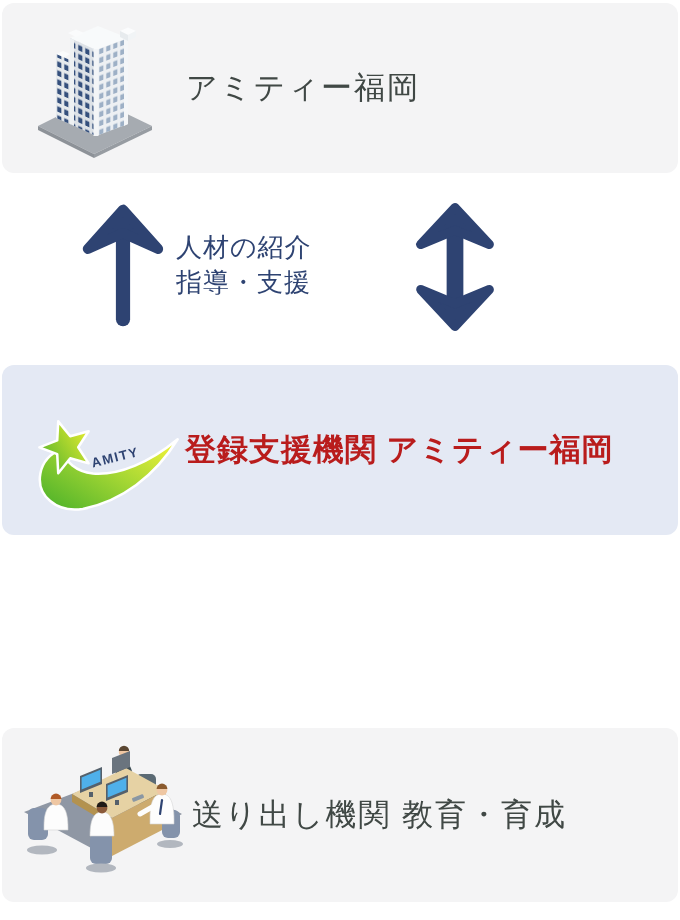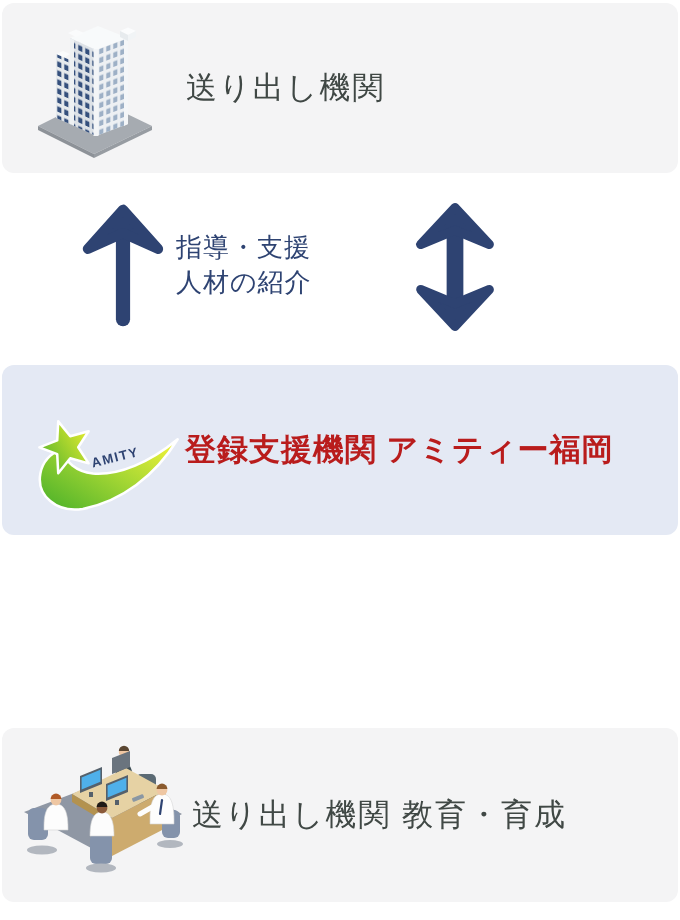--- a/index.html
+++ b/index.html
@@ -85,33 +85,33 @@
 
         <polygon points="28,34 35,31 42,34 35,38" fill="#fafbfc"></polygon>
         <polygon points="28,34 42,40 42,104 28,98" fill="#e6eaed"></polygon>
         <g clip-path="url(#cfT)">
             <g transform="skewY(23.2)">
           <rect x="28" y="-30" width="14" height="170" fill="url(#winA)"></rect>
         </g>
           </g>
       </svg>
     </div>
-    <div class="card-title">送り出し機関</div>
+    <div class="card-title">アミティー福岡</div>
   </section>
 
   <div class="flow" id="flow-upper">
     <div class="arrow" style="left:77px;top:16px;">
       <svg width="92" height="150" viewBox="0 0 110 150">
         <line x1="55" y1="45" x2="55" y2="141" stroke="#2e4372" stroke-width="17" stroke-linecap="round"></line>
         <path d="M55 10 L97 57 L55 38 L13 57 Z" fill="#2e4372" stroke="#2e4372" stroke-width="12" stroke-linejoin="round"></path>
       </svg>
     </div>
     <div class="flow-label" style="left:176px;top:57px;">
+      <div>人材の紹介</div>
       <div>指導・支援</div>
-      <div>人材の紹介</div>
     </div>
     <div class="arrow" style="left:409px;top:16px;">
       <svg width="92" height="156" viewBox="0 0 110 160">
         <line x1="55" y1="40" x2="55" y2="120" stroke="#2e4372" stroke-width="20"></line>
         <path d="M55 9 L96 53 L55 36 L14 53 Z" fill="#2e4372" stroke="#2e4372" stroke-width="11" stroke-linejoin="round"></path>
         <path d="M55 151 L96 107 L55 124 L14 107 Z" fill="#2e4372" stroke="#2e4372" stroke-width="11" stroke-linejoin="round"></path>
       </svg>
     </div>
   </div>
 

